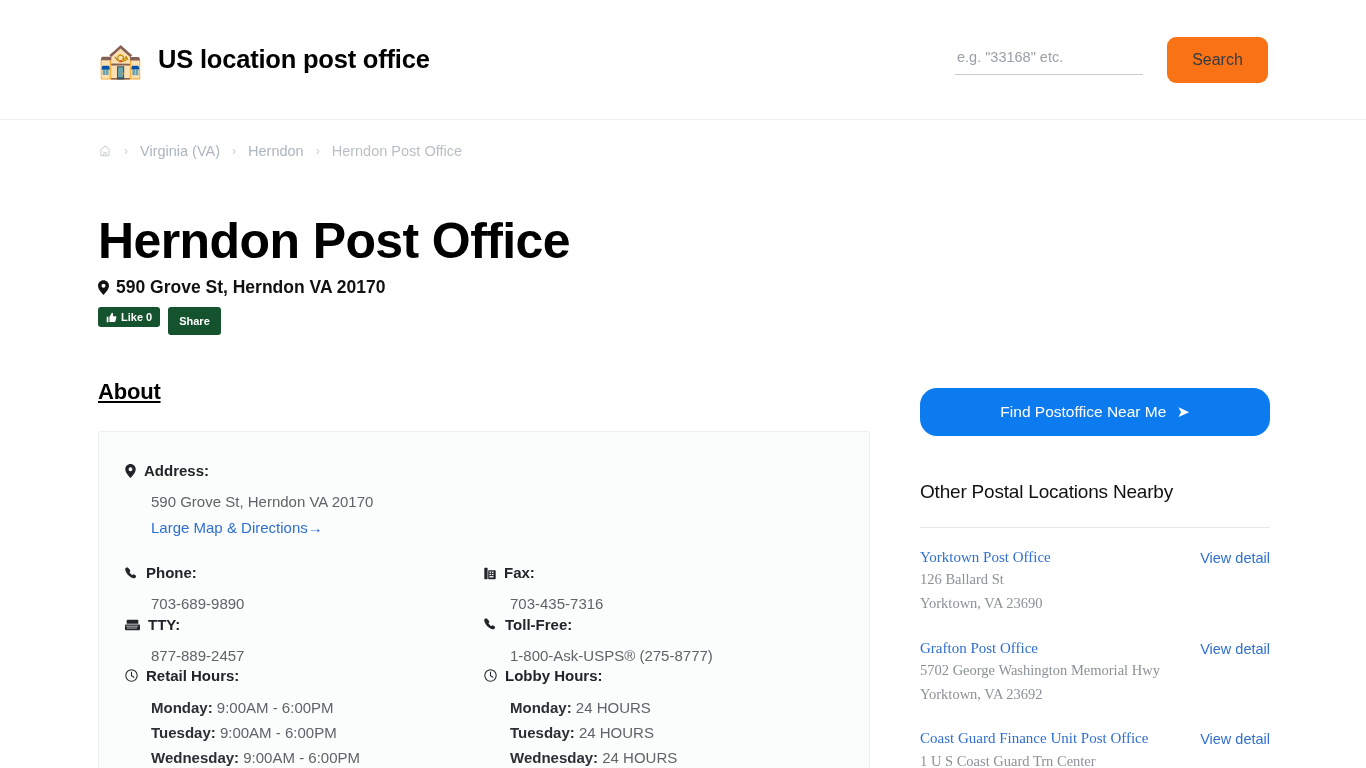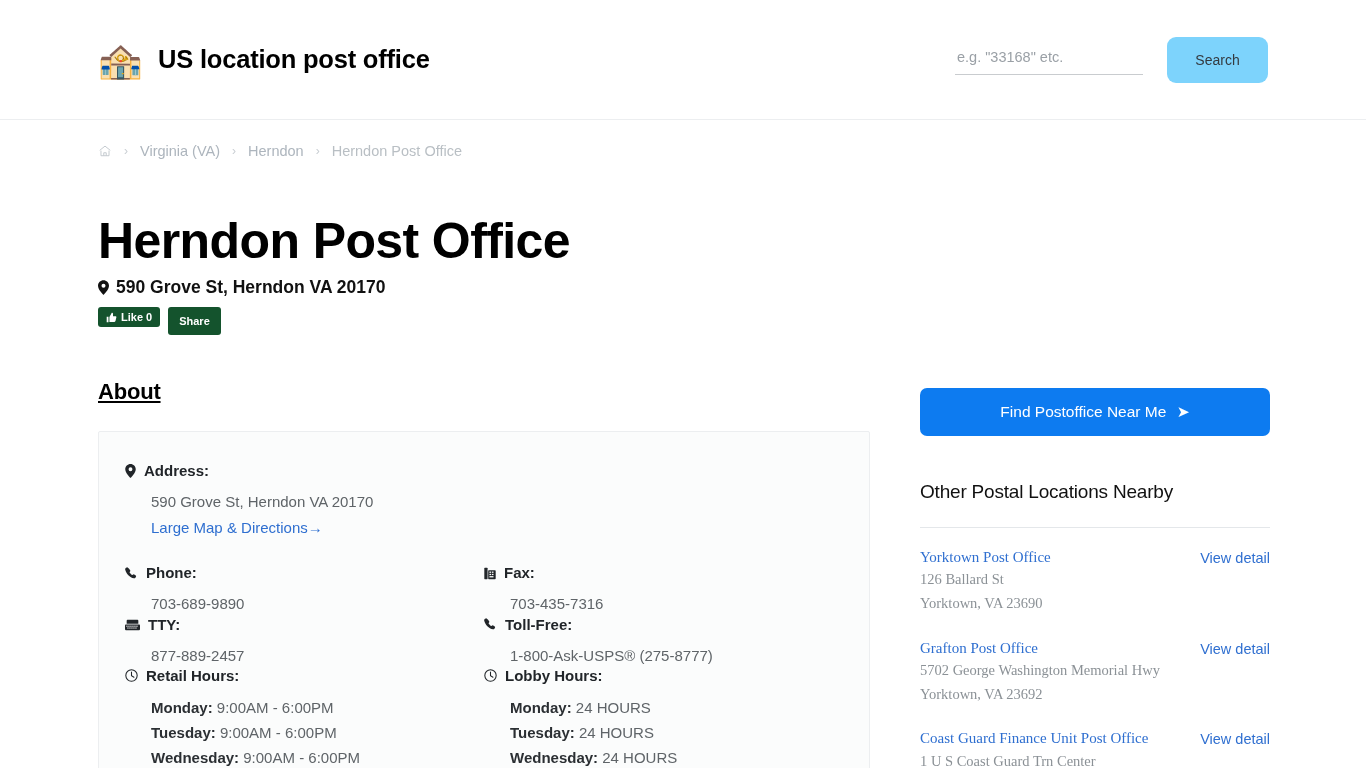--- a/index.html
+++ b/index.html
@@ -55,27 +55,27 @@
     border-bottom: 1px solid #c9cccf;
     background: transparent;
     font-family: "Liberation Sans", sans-serif;
     font-size: 14.5px;
     color: #495057;
     outline: none;
     padding: 0 2px 4px 2px;
   }
   .search-input::placeholder { color: #9aa0a6; }
   .search-button {
-    background: #7dd3fc;
+    background: #f97316;
     border: none;
     border-radius: 9px;
     width: 101px;
     height: 46px;
     font-family: "Liberation Sans", sans-serif;
-    font-size: 14px;
+    font-size: 16px;
     color: #343a40;
     cursor: pointer;
   }
 
   
   .page {
     padding: 0 98px;
   }
 
   
@@ -211,21 +211,21 @@
   .hours-item b { color: #2b2f33; font-weight: bold; }
 
   
   .find-btn {
     display: block;
     width: 100%;
     height: 48px;
     background: #0d7bf0;
     color: #ffffff;
     border: none;
-    border-radius: 7px;
+    border-radius: 17px;
     font-size: 15.5px;
     font-family: "Liberation Sans", sans-serif;
     cursor: pointer;
   }
   .find-btn .nav-arrow { margin-left: 6px; }
   h3.side-title {
     font-size: 19px;
     font-weight: normal;
     color: #111;
     margin-top: 45px;

